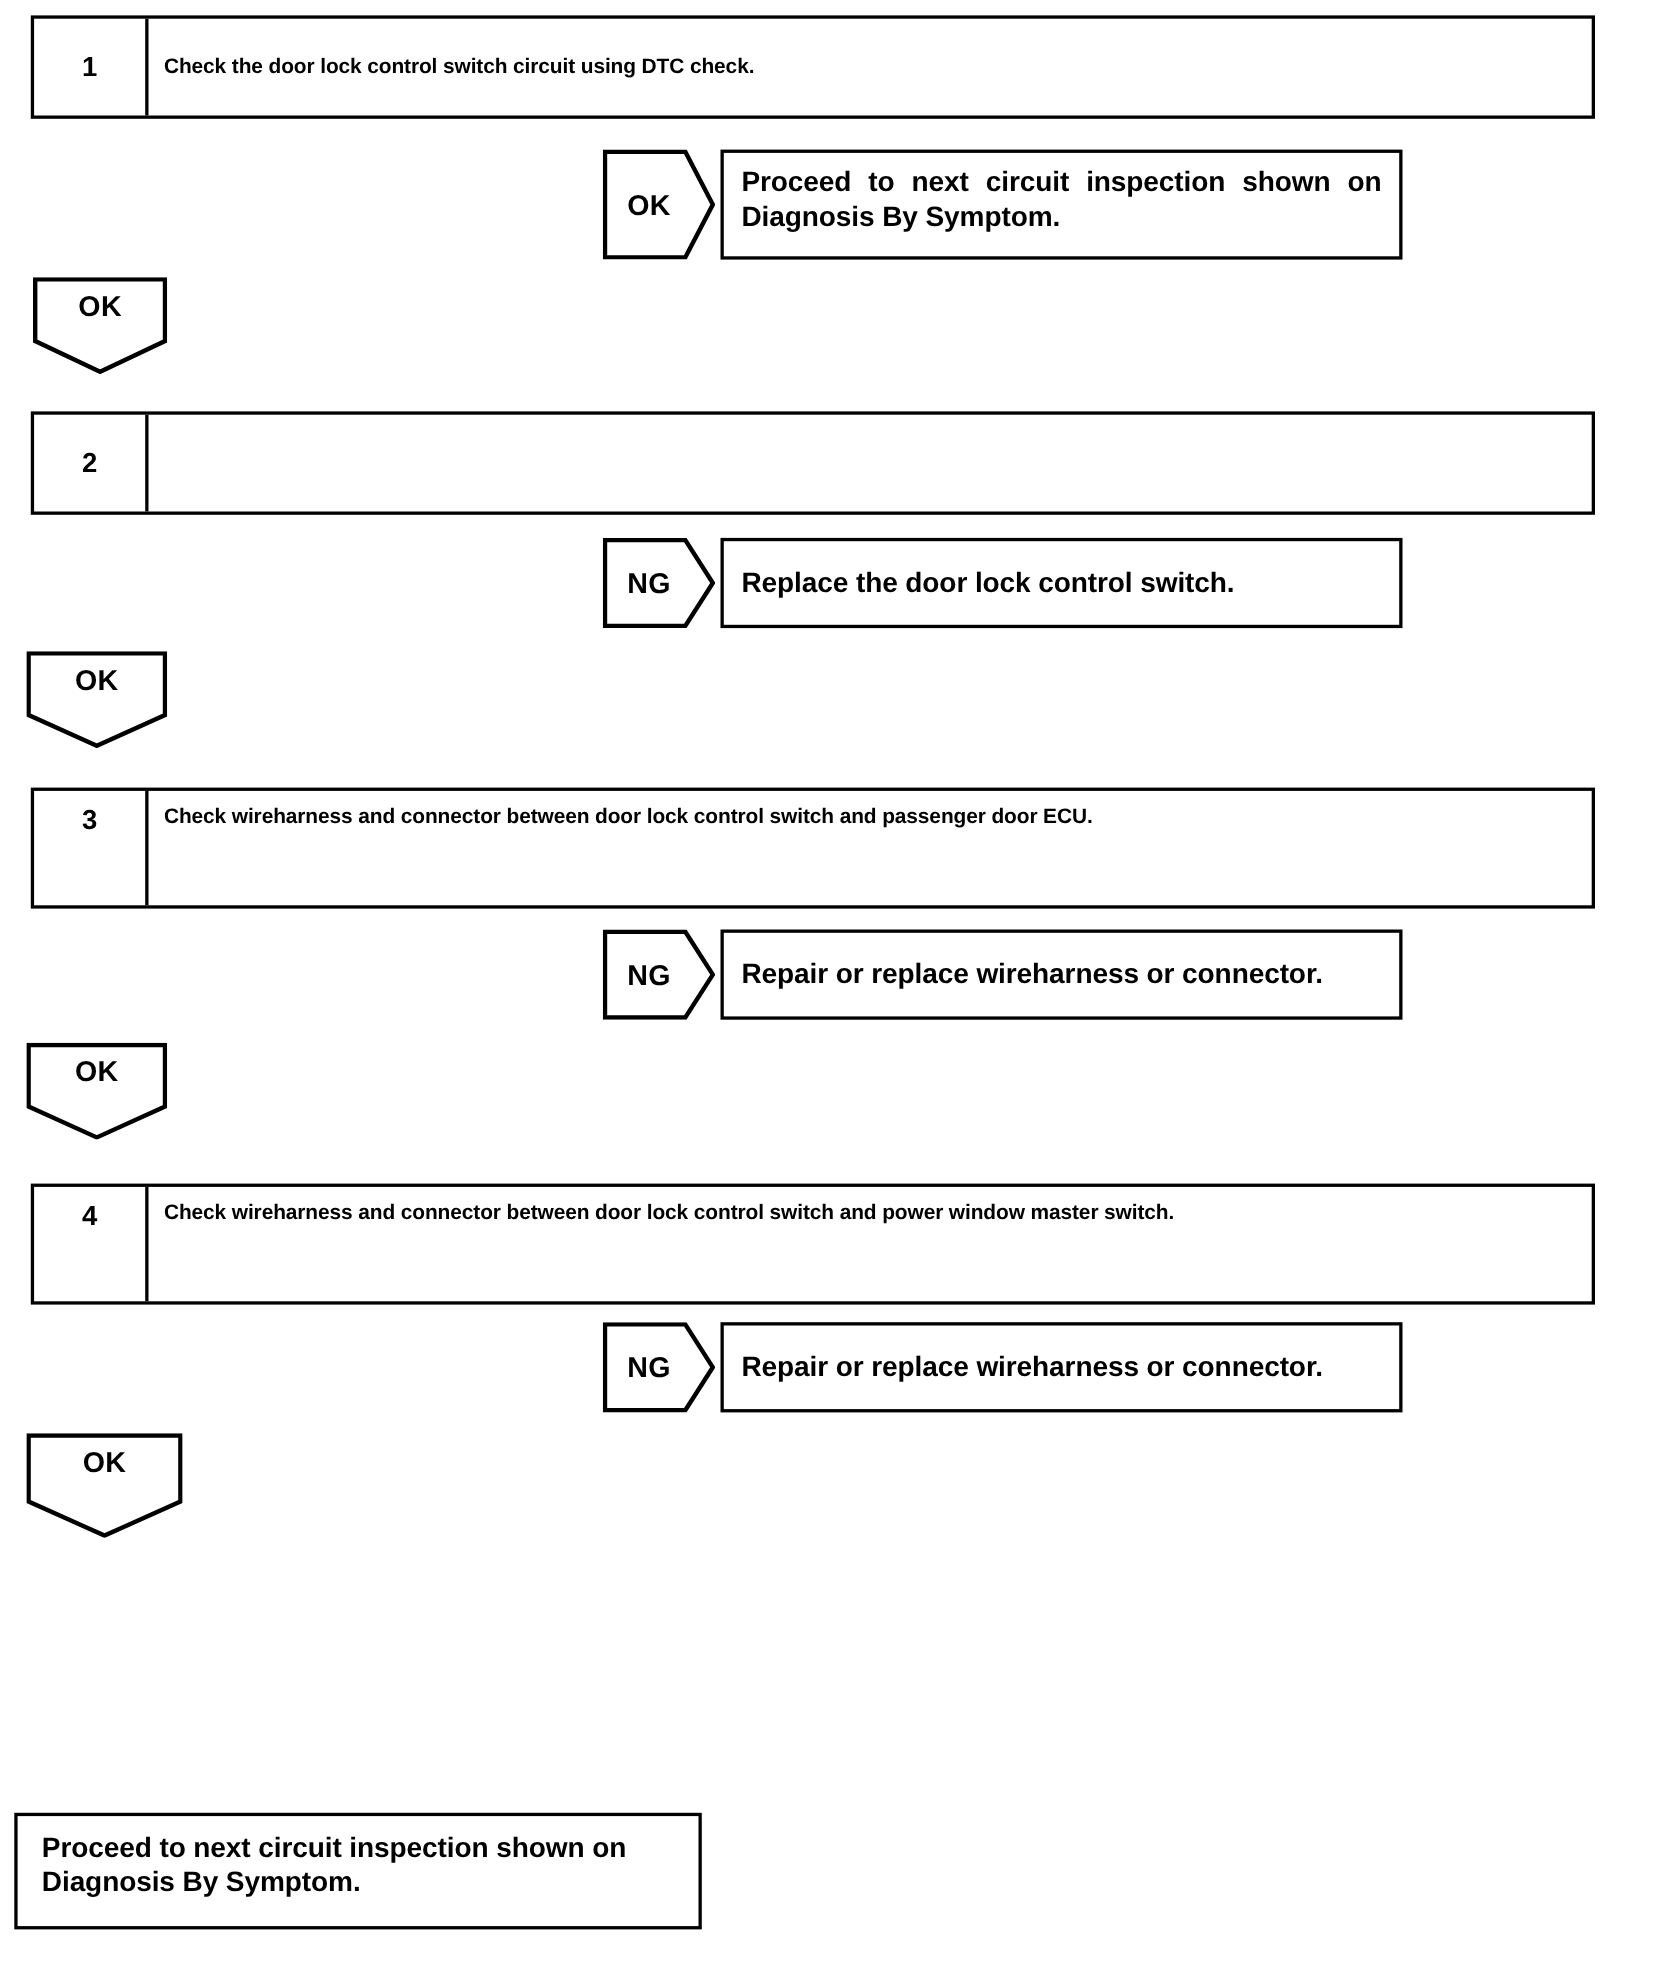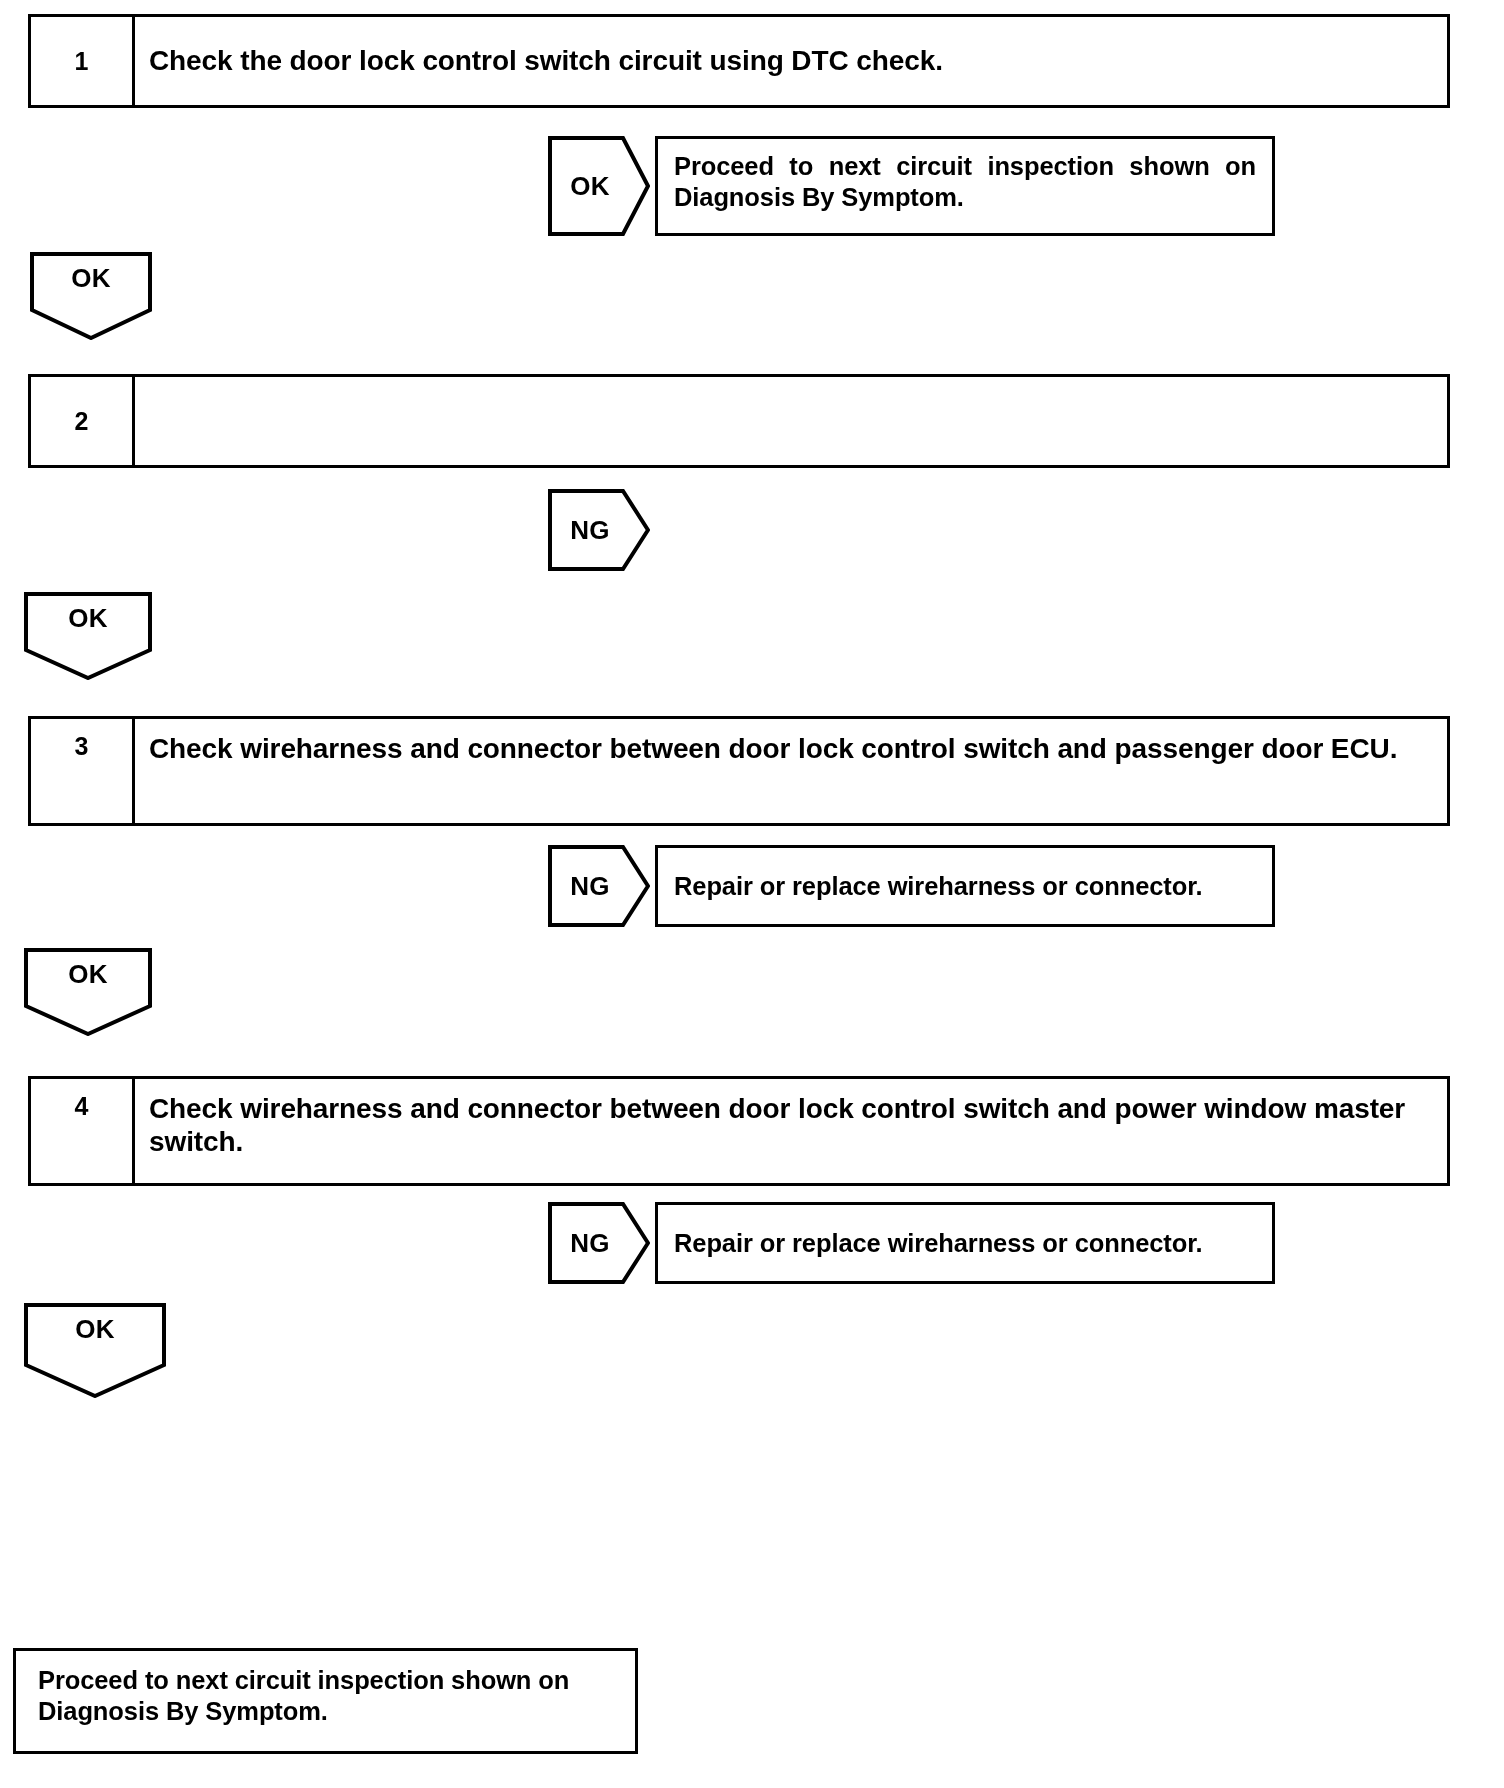--- a/index.html
+++ b/index.html
@@ -42,23 +42,24 @@
     justify-content: center;
     font-weight: bold;
     font-size: 25px;
   }
   .step-text {
     flex: 1 1 auto;
     display: flex;
     align-items: center;
     padding: 16px 14px;
     font-weight: bold;
-    font-size: 28px;
+    font-size: 19px;
     line-height: 1.18;
     letter-spacing: -0.1px;
+    text-align: right;
   }
   .step-text.top-align {
     align-items: flex-start;
     padding-top: 13px;
   }
 
   
   .result-box {
     position: absolute;
     border: 3px solid #000;
@@ -179,20 +180,23 @@
     <div class="step-num">2</div>
   </div>
 
   <div class="tag-right" style="left:548px; top:489px; width:102px; height:82px;">
     <svg width="102" height="82" viewBox="0 0 102 82">
       <polygon points="2,2 75,2 100,41 75,80 2,80" fill="#ffffff" stroke="#000000" stroke-width="4"></polygon>
     </svg>
     <div class="tag-label">NG</div>
   </div>
 
+  <div class="result-box" style="left:655px; top:489px; width:620px; height:82px;">
+    <span>Replace the door lock control switch.</span>
+  </div>
 
   <div class="tag-down" style="left:24px; top:592px; width:128px; height:88px;">
     <svg width="128" height="88" viewBox="0 0 128 88">
       <polygon points="2,2 126,2 126,58 64,86 2,58" fill="#ffffff" stroke="#000000" stroke-width="4"></polygon>
     </svg>
     <div class="tag-label">OK</div>
   </div>
 
   <div class="step-box" style="left:28px; top:716px; width:1422px; height:110px;">
     <div class="step-num" style="align-items:flex-start; padding-top:13px;">

